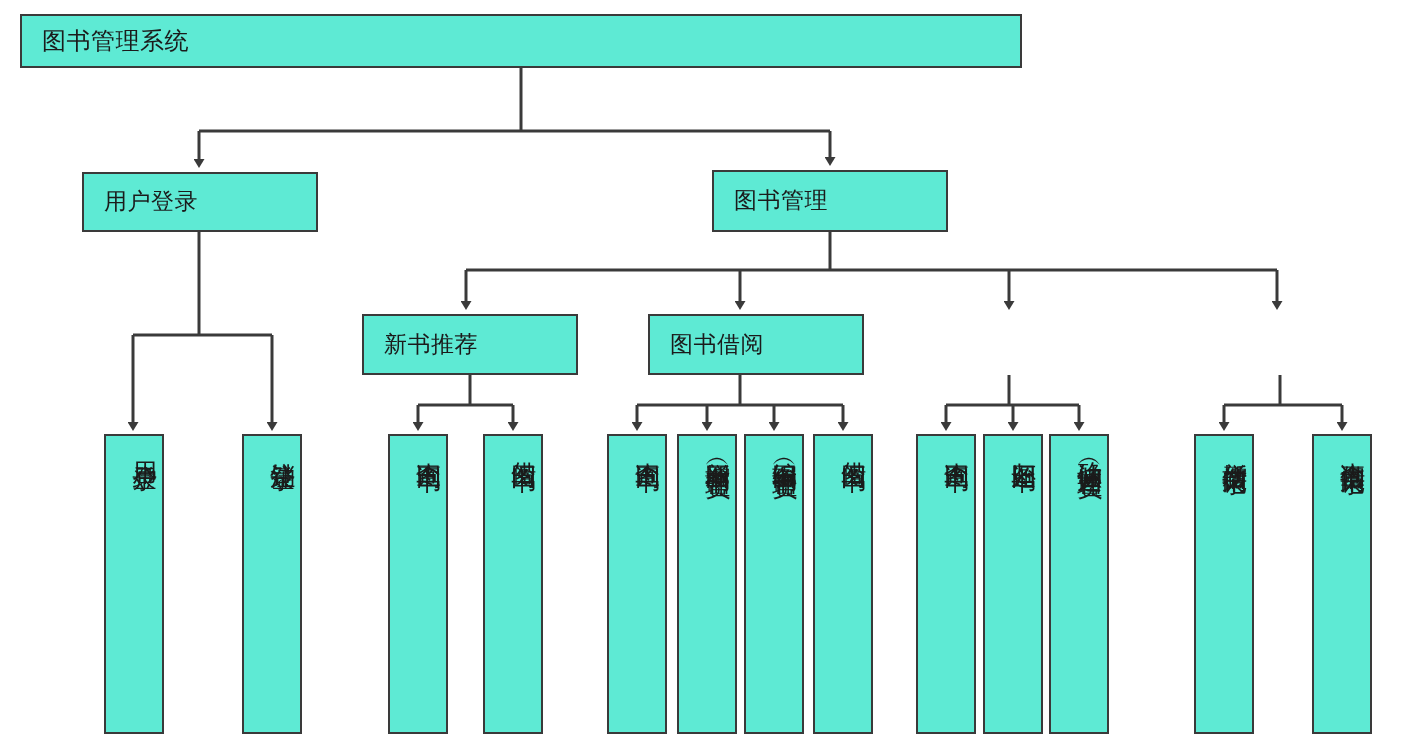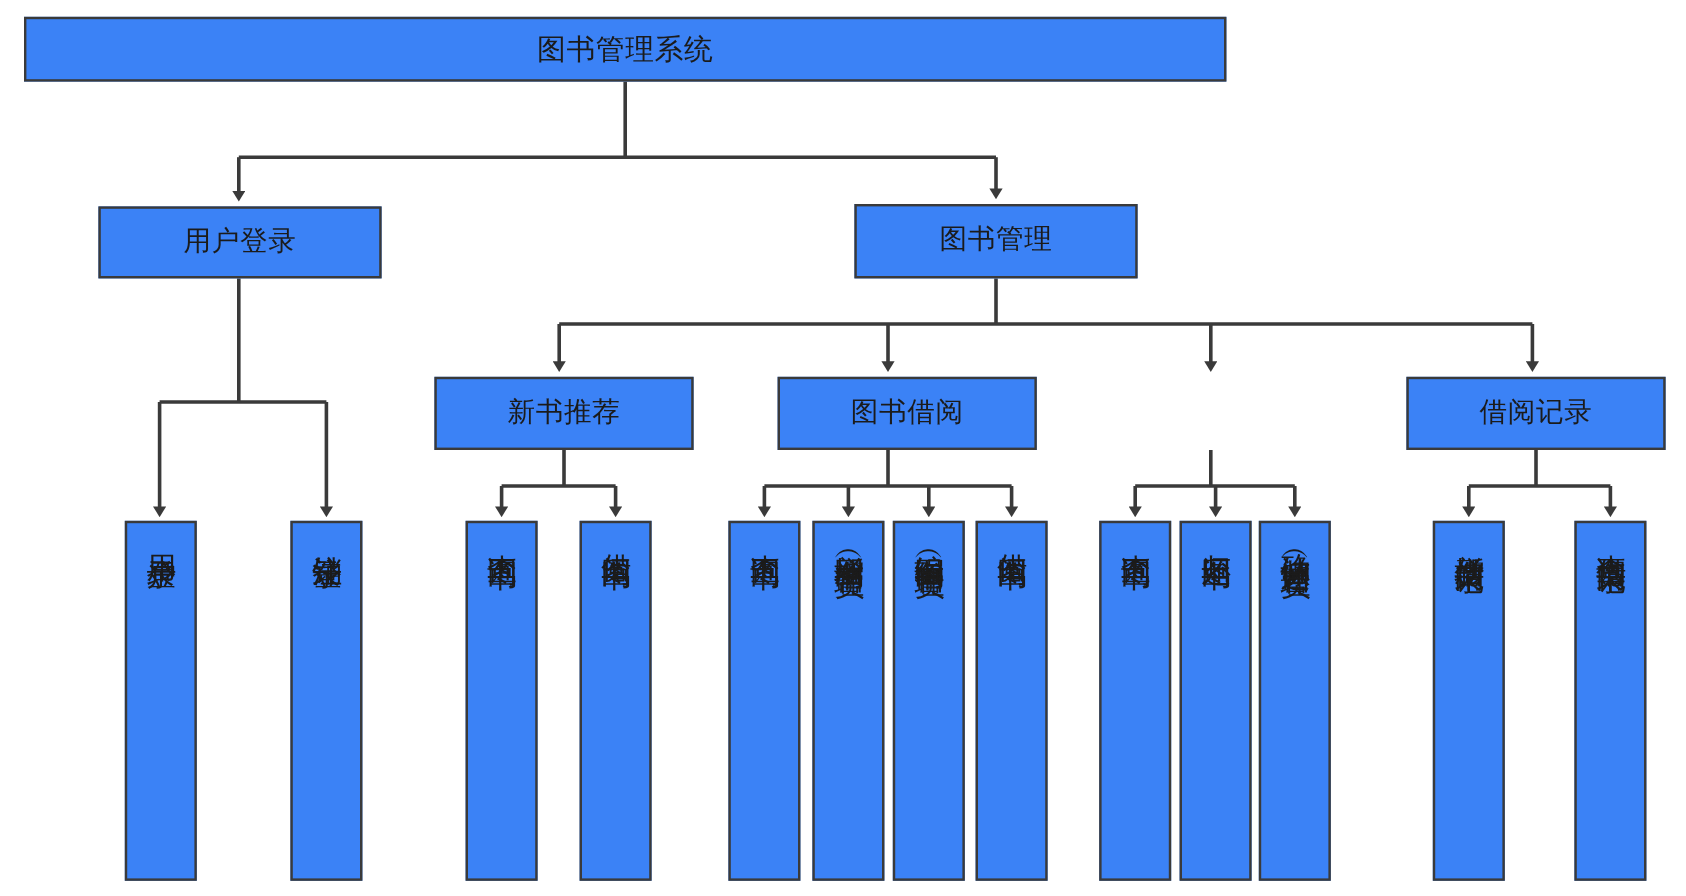--- a/index.html
+++ b/index.html
@@ -23,25 +23,25 @@
     left: 0;
     top: 0;
     width: 1405px;
     height: 747px;
     pointer-events: none;
   }
   .node {
     position: absolute;
     box-sizing: border-box;
     border: 2.5px solid #3a3a3a;
-    background: #3b82f6;
+    background: #5eead4;
     display: flex;
     align-items: center;
-    justify-content: center;
     color: #1b1b1b;
+    padding-left: 20px;
   }
   .node .label {
     display: block;
     text-align: center;
     line-height: 1.18;
     letter-spacing: 0.5px;
   }
   .node.horiz .label {
     font-size: 23px;
     white-space: nowrap;
@@ -139,23 +139,20 @@
 
   <div class="node horiz" style="left:712px; top:170px; width:236px; height:62px;">
     <span class="label">图书管理</span>
   </div>
 
   <div class="node horiz" style="left:632px; top:314px; width:216px; height:61px;margin-left:16px;">
     <span class="label">图书借阅</span>
   </div>
 
 
-  <div class="node horiz" style="left:1172px; top:314px; width:216px; height:61px;">
-    <span class="label">借阅记录</span>
-  </div>
 
   <div class="node vert" style="left:104px; top:434px; width:60px; height:300px;">
     <span class="label">用户登录</span>
   </div>
 
   <div class="node vert" style="left:242px; top:434px; width:60px; height:300px;">
     <span class="label">注销登录</span>
   </div>
 
   <div class="node vert" style="left:388px; top:434px; width:60px; height:300px;">

